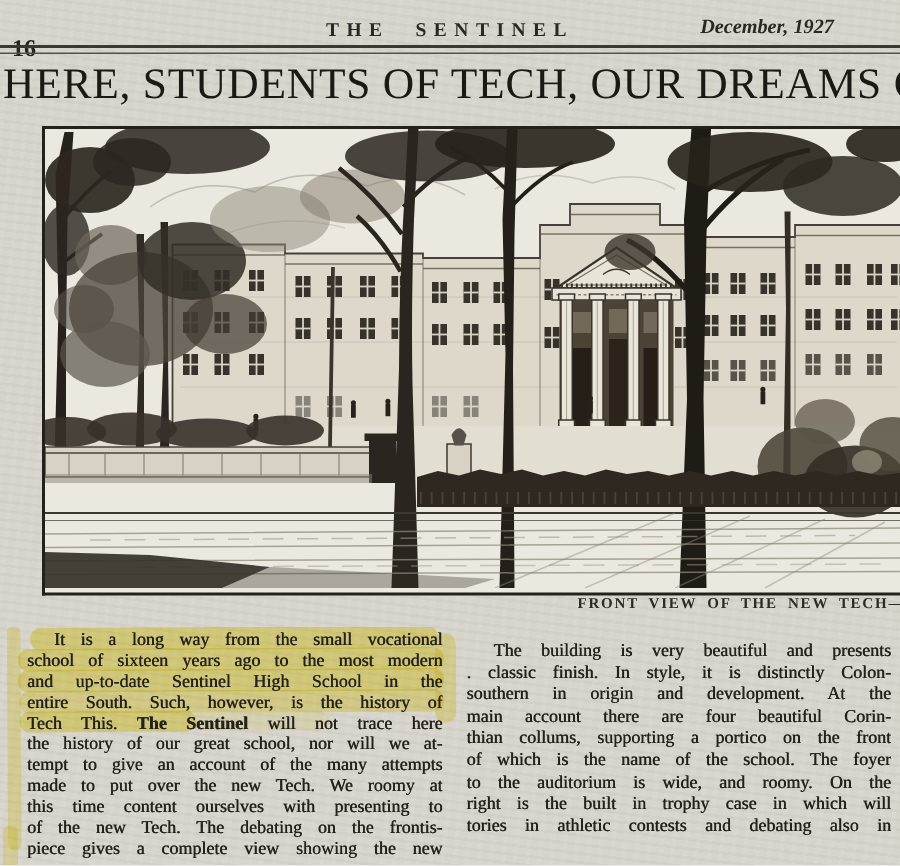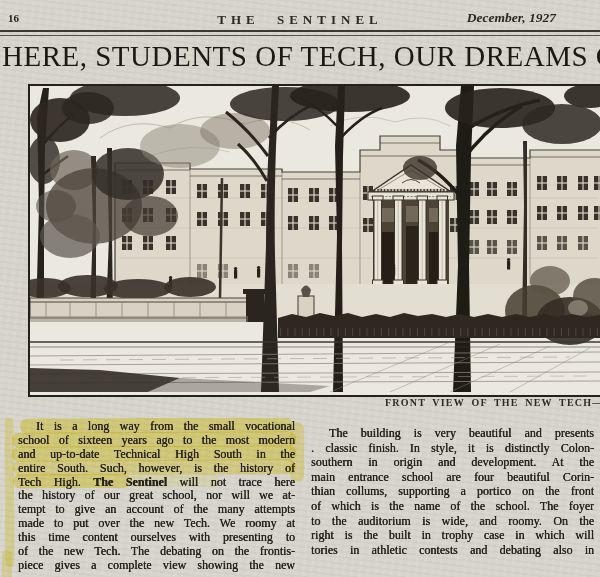--- a/index.html
+++ b/index.html
@@ -2,21 +2,21 @@
 <html><head>
 <meta charset="utf-8">
 <style>
   html,body{margin:0;padding:0;}
   .page{position:relative;width:600px;height:577px;overflow:hidden;
     background-color:#d7d4cc;
     background-image:repeating-linear-gradient(7deg, rgba(110,104,94,.05) 0 2px, rgba(255,255,255,0) 2px 6px),
                      repeating-linear-gradient(96deg, rgba(255,255,255,.06) 0 3px, rgba(0,0,0,0) 3px 8px);
     font-family:"Liberation Serif","DejaVu Serif",serif;color:#26231e;}
   .header{position:absolute;top:9px;left:0;right:0;height:20px;}
-  .pagenum{position:absolute;left:8px;top:3px;font-size:11px;font-weight:700;}
+  .pagenum{position:absolute;left:8px;top:15px;font-size:16px;font-weight:700;}
   .masthead{position:absolute;left:0;right:0;top:3px;text-align:center;font-size:13px;font-weight:700;
     letter-spacing:5px;word-spacing:9px;color:#2b2824;}
   .issuedate{position:absolute;right:44px;top:1px;font-size:13.5px;font-weight:700;font-style:italic;color:#2b2824;}
   .rule{position:absolute;top:30px;left:0;width:600px;height:3px;
     border-top:2.5px solid #3b3832;border-bottom:1.2px solid #55514a;}
   .headline{position:absolute;top:40px;left:2px;margin:0;width:640px;white-space:nowrap;overflow:hidden;
     font-size:29px;font-weight:400;letter-spacing:.5px;color:#1c1914;font-family:"Liberation Serif",serif;}
   .figure{position:absolute;top:84px;left:28px;width:572px;height:309px;background:#ebe8df;
     border-top:2.5px solid #24211b;border-left:2.5px solid #24211b;border-bottom:2px solid #24211b;overflow:hidden;}
   .figure svg{display:block;}
@@ -260,38 +260,38 @@
       <div class="hl" style="left:-6px;top:12px;width:284px;height:15px;"></div>
       <div class="hl" style="left:-6px;top:26px;width:284px;height:15px;"></div>
       <div class="hl" style="left:-5px;top:40px;width:283px;height:15px;opacity:.85;"></div>
       <div class="hl" style="left:-5px;top:54px;width:118px;height:14px;"></div>
       <div class="hl" style="left:110px;top:55px;width:92px;height:12px;opacity:.35;"></div>
       <div class="hl" style="left:-13px;top:-3px;width:9px;height:150px;border-radius:5px;opacity:.7;"></div>
       <div class="hl" style="left:-16px;top:130px;width:10px;height:46px;border-radius:5px;opacity:.6;"></div>
 
       <div class="line indent">It is a long way from the small vocational</div>
       <div class="line">school of sixteen years ago to the most modern</div>
-      <div class="line">and up-to-date Technical High South in the</div>
+      <div class="line">and up-to-date Sentinel High School in the</div>
       <div class="line">entire South.  Such, however, is the history of</div>
-      <div class="line"><span>Tech High.  </span><span class="b">The Sentinel</span><span> will not trace here</span></div>
+      <div class="line"><span>Tech This.  </span><span class="b">The Sentinel</span><span> will not trace here</span></div>
       <div class="line">the history of our great school, nor will we at-</div>
       <div class="line">tempt to give an account of the many attempts</div>
       <div class="line">made to put over the new Tech.  We roomy at</div>
       <div class="line">this time content ourselves with presenting to</div>
       <div class="line">of the new Tech.  The debating on the frontis-</div>
       <div class="line">piece gives a complete view showing the new</div>
     </div>
 
     <div class="col right">
       <div class="hl" style="left:-21px;top:-4px;width:14px;height:60px;border-radius:7px;opacity:.75;"></div>
 
       <div class="line indent">The building is very beautiful and presents</div>
       <div class="line">. classic finish. In style, it is distinctly Colon-</div>
       <div class="line">southern in origin and development.  At the</div>
-      <div class="line">main entrance school are four beautiful Corin-</div>
+      <div class="line">main account there are four beautiful Corin-</div>
       <div class="line">thian collums, supporting a portico on the front</div>
       <div class="line">of which is the name of the school.  The foyer</div>
       <div class="line">to the auditorium is wide, and roomy.  On the</div>
       <div class="line">right is the built in trophy case in which will</div>
       <div class="line">tories in athletic contests and debating also in</div>
     </div>
 
   </div>
 </div>
 

